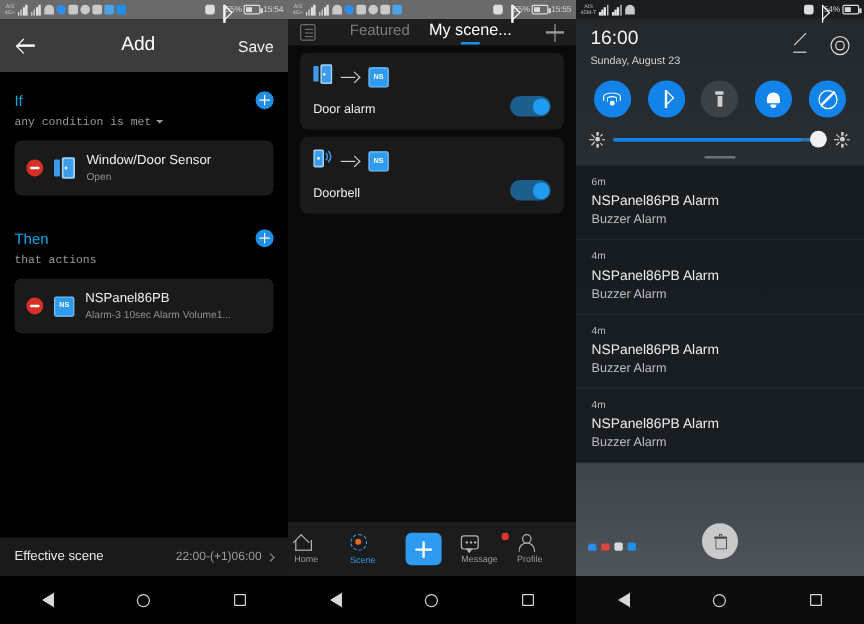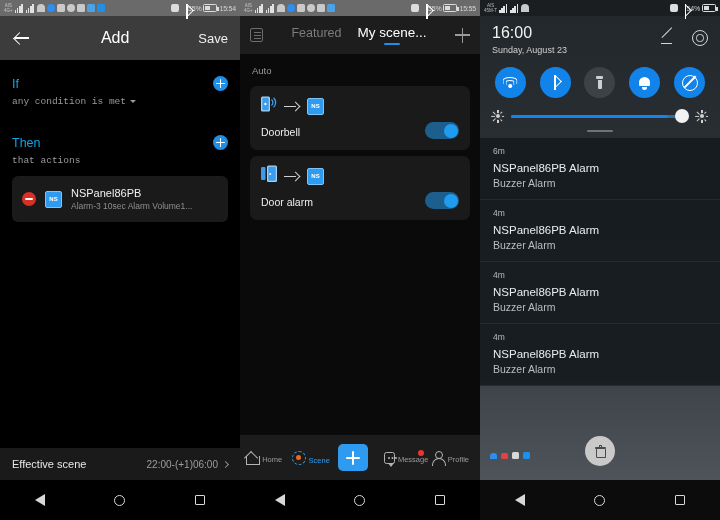--- a/index.html
+++ b/index.html
@@ -90,21 +90,21 @@
   .navbar {
     position:absolute; left:0; right:0; bottom:0; height:40px; background:#000;
     display:flex; align-items:center; justify-content:space-around;
   }
   .nav-back { width:0;height:0;border-top:6px solid transparent;border-bottom:6px solid transparent;border-right:10px solid #d8d8d8; }
   .nav-home { width:11px;height:11px;border:1.5px solid #d8d8d8;border-radius:50%; }
   .nav-rec { width:10px;height:10px;border:1.5px solid #d8d8d8;border-radius:1px; }
 
   
   .p2 { background: #0a0a0a; }
-  .p2-topbar { height: 38px; background:#1d1d1d; display:flex; align-items:center; padding:0 10px; gap:0; }
+  .p2-topbar { height: 22px; background:#1d1d1d; display:flex; align-items:center; padding:0 10px; gap:0; }
   .list-ico { width:13px;height:14px;border:1.3px solid #6d6d6d;border-radius:2px;position:relative; flex:none;}
   .list-ico:before{content:'';position:absolute;left:2.5px;top:2.5px;width:7px;height:1px;background:#6d6d6d;box-shadow:0 3px 0 #6d6d6d,0 6px 0 #6d6d6d;}
   .p2-tabs { flex:1; display:flex; align-items:center; justify-content:center; gap:16px; }
   .tab { font-size: 12.5px; color:#7d7d7d; position:relative; padding-bottom:5px;}
   .tab.active { color:#fff; font-size: 13.5px; }
   .tab.active:after {
     content:''; position:absolute; left:50%; transform:translateX(-50%); bottom:0;
     width: 16px; height: 2.5px; background:#1f8fe8; border-radius:2px;
   }
   .p2-plus { width:15px;height:15px;position:relative;flex:none;}
@@ -122,21 +122,21 @@
   .sc-name { font-size: 10.5px; color:#ededed; margin-top: 9px; }
   .toggle {
     position:absolute; right: 11px; bottom: 11px; width: 34px; height: 17px;
     border-radius: 9px; background:#1c5f8c;
   }
   .toggle i { position:absolute; right:1.5px; top:1.5px; width:14px; height:14px; border-radius:50%; background:#1f9bef; }
   .p2-bottomnav {
     position:absolute; left:0; right:0; bottom:40px; height:45px; background:#1c1c1c;
     display:flex; align-items:center; justify-content:space-around; padding: 0 4px;
   }
-  .bn-item { display:flex; flex-direction:row; align-items:flex-end; gap:3px; width: 44px; position:relative;}
+  .bn-item { display:flex; flex-direction:column; align-items:flex-start; gap:3px; width: 44px; position:relative;}
   .bn-lbl { font-size: 7.5px; color:#9a9a9a; }
   .bn-item.active .bn-lbl { color:#2f9bf0; }
   .home-ico { width:14px;height:13px;position:relative;}
   .home-ico:before{content:'';position:absolute;left:1px;top:5px;width:12px;height:8px;border:1.3px solid #b4b4b4;border-top:none;}
   .home-ico:after{content:'';position:absolute;left:1.3px;top:1.5px;width:9px;height:9px;border-top:1.3px solid #b4b4b4;border-right:1.3px solid #b4b4b4;transform:rotate(-45deg);}
   .scene-ico { width:14px;height:14px;border:1.4px dashed #2f9bf0;border-radius:50%;position:relative;}
   .scene-ico:after{content:'';position:absolute;left:3.5px;top:3.5px;width:5px;height:5px;border-radius:50%;background:#e86a22;}
   .fab { width: 30px; height: 27px; border-radius:5px; background:#2f9bf0; position:relative; }
   .fab:before{content:'';position:absolute;left:8px;top:12.5px;width:14px;height:2px;background:#fff;border-radius:1px;}
   .fab:after{content:'';position:absolute;top:6.5px;left:14px;height:14px;width:2px;background:#fff;border-radius:1px;}
@@ -266,20 +266,35 @@
 
       <div class="sect-head">
         <div class="sect-title">If</div>
         <div class="plus-circle"></div>
       </div>
       <div class="sect-sub">
         <span>any condition is met</span>
         <span class="caret-d"></span>
       </div>
 
+      <div class="rule-card">
+        <div class="minus-btn"></div>
+        <div class="dev-ico">
+          <svg width="18" height="20" viewBox="0 0 18 20">
+            <rect x="0" y="3" width="5" height="14" rx="1" fill="#3c9bea"></rect>
+            <rect x="6.5" y="1" width="11" height="18" rx="1.5" fill="#9fd2f5"></rect>
+            <rect x="8" y="2.5" width="8" height="15" rx="1" fill="#3c9bea"></rect>
+            <circle cx="10" cy="10" r="1.2" fill="#e8f4fd"></circle>
+          </svg>
+        </div>
+        <div class="dev-text">
+          <div class="dev-name">Window/Door Sensor</div>
+          <div class="dev-state">Open</div>
+        </div>
+      </div>
 
       <div class="sect-head" style="margin-top:28px">
         <div class="sect-title">Then</div>
         <div class="plus-circle"></div>
       </div>
       <div class="sect-sub">
         <span>that actions</span>
       </div>
 
       <div class="rule-card">
@@ -347,21 +362,39 @@
 
     <div class="p2-topbar">
       <div class="list-ico"></div>
       <div class="p2-tabs">
         <div class="tab">Featured</div>
         <div class="tab active">My scene...</div>
       </div>
       <div class="p2-plus"></div>
     </div>
 
-    <div class="p2-auto">Auto</div>
+
+    <div class="scene-card">
+      <div class="sc-icons">
+        <span>
+          <svg width="16" height="18" viewBox="0 0 16 18">
+            <rect x="0" y="2" width="4.5" height="13" rx="1" fill="#3c9bea"></rect>
+            <rect x="6" y="0.5" width="10" height="16.5" rx="1.5" fill="#9fd2f5"></rect>
+            <rect x="7.3" y="1.8" width="7.4" height="14" rx="1" fill="#3c9bea"></rect>
+            <circle cx="9.2" cy="9" r="1.1" fill="#e8f4fd"></circle>
+          </svg>
+        </span>
+        <span class="arrow-r"></span>
+        <span class="ns-chip">NS</span>
+      </div>
+      <div class="sc-name">Door alarm</div>
+      <div class="toggle">
+          <i></i>
+        </div>
+    </div>
 
     <div class="scene-card">
       <div class="sc-icons">
         <span>
           <svg width="16" height="18" viewBox="0 0 16 18">
             <rect x="0" y="1.5" width="9" height="15" rx="1.5" fill="#9fd2f5"></rect>
             <rect x="1.3" y="2.8" width="6.4" height="12.4" rx="1" fill="#3c9bea"></rect>
             <circle cx="4.4" cy="9" r="1.2" fill="#e8f4fd"></circle>
             <path d="M10.5 4.5 a4 4 0 0 1 0 6" stroke="#3c9bea" stroke-width="1.3" fill="none"></path>
             <path d="M12.6 2.8 a6.5 6.5 0 0 1 0 9.4" stroke="#3c9bea" stroke-width="1.3" fill="none"></path>
@@ -369,39 +402,20 @@
         </span>
         <span class="arrow-r"></span>
         <span class="ns-chip">NS</span>
       </div>
       <div class="sc-name">Doorbell</div>
       <div class="toggle">
           <i></i>
         </div>
     </div>
 
-    <div class="scene-card">
-      <div class="sc-icons">
-        <span>
-          <svg width="16" height="18" viewBox="0 0 16 18">
-            <rect x="0" y="2" width="4.5" height="13" rx="1" fill="#3c9bea"></rect>
-            <rect x="6" y="0.5" width="10" height="16.5" rx="1.5" fill="#9fd2f5"></rect>
-            <rect x="7.3" y="1.8" width="7.4" height="14" rx="1" fill="#3c9bea"></rect>
-            <circle cx="9.2" cy="9" r="1.1" fill="#e8f4fd"></circle>
-          </svg>
-        </span>
-        <span class="arrow-r"></span>
-        <span class="ns-chip">NS</span>
-      </div>
-      <div class="sc-name">Door alarm</div>
-      <div class="toggle">
-          <i></i>
-        </div>
-    </div>
-
     <div class="p2-bottomnav">
       <div class="bn-item">
         <div class="home-ico"></div>
         <div class="bn-lbl">Home</div>
       </div>
       <div class="bn-item active">
         <div class="scene-ico"></div>
         <div class="bn-lbl">Scene</div>
       </div>
       <div class="bn-item">

